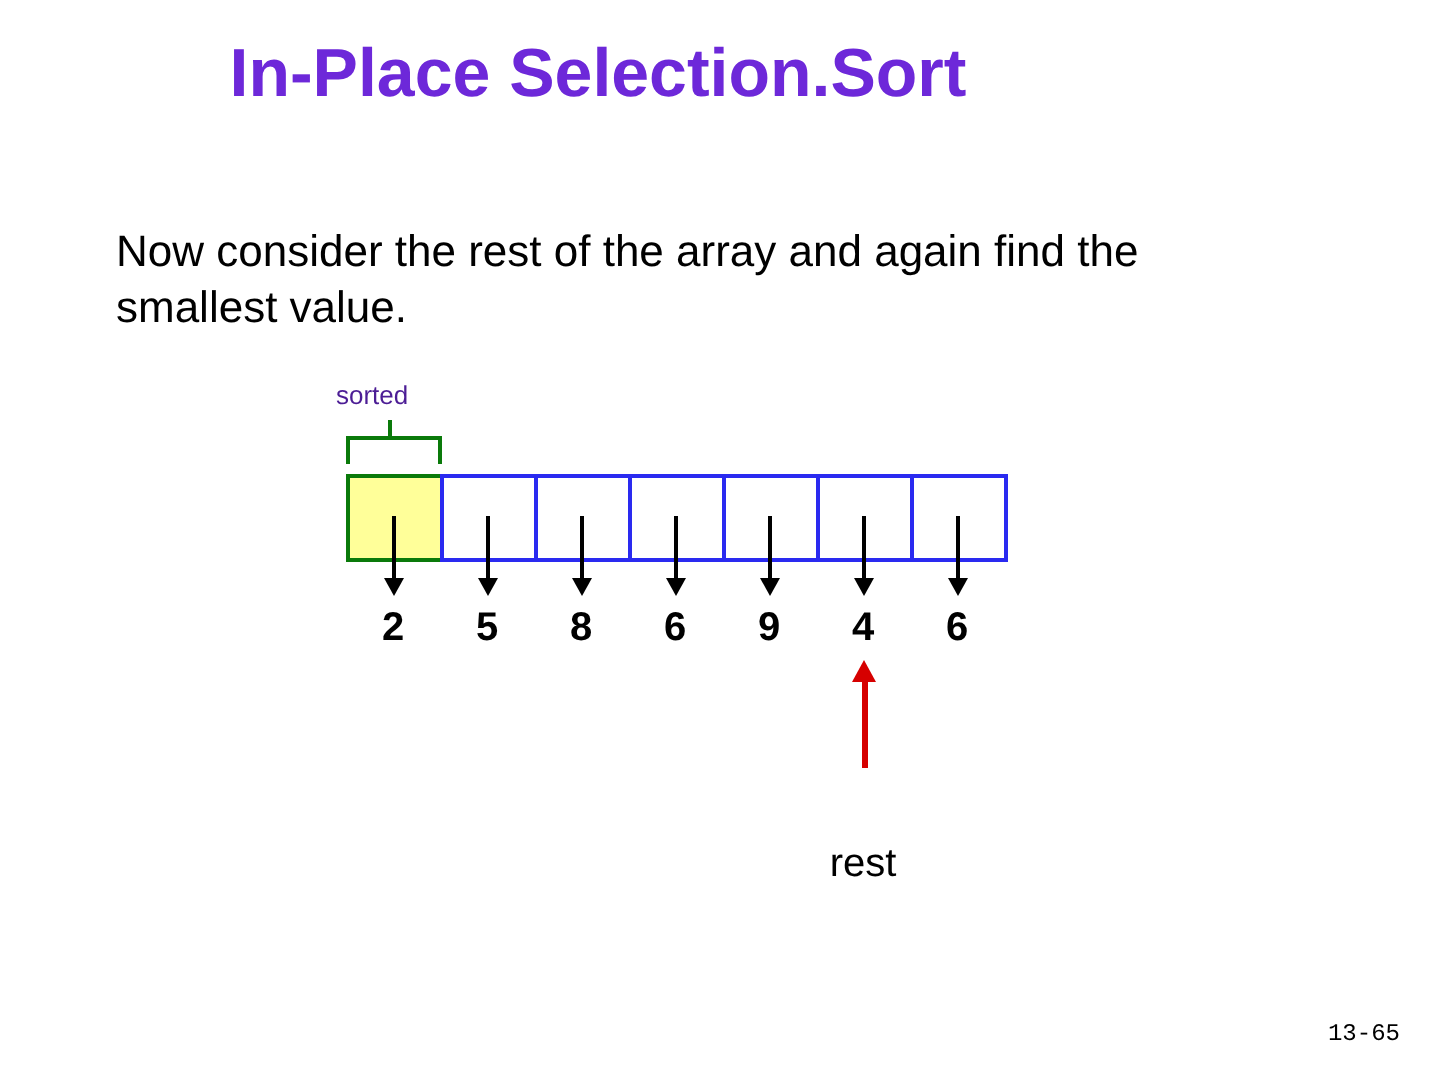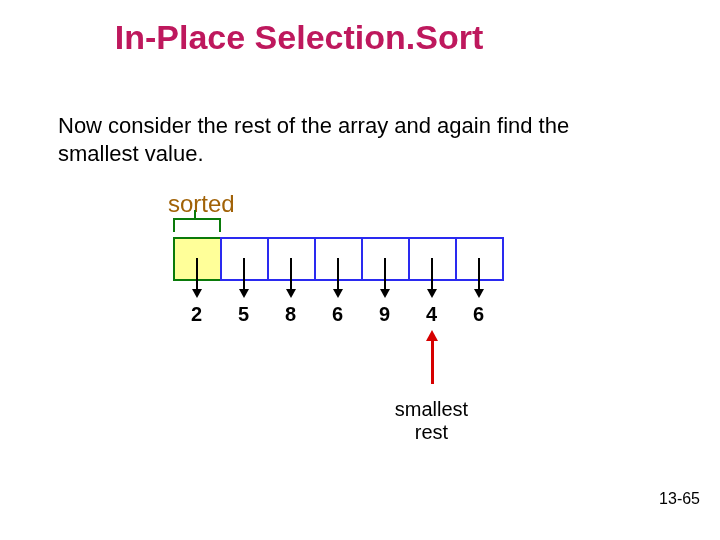--- a/index.html
+++ b/index.html
@@ -12,36 +12,36 @@
     position: relative;
   }
   .title {
     position: absolute;
     top: 18px;
     left: 0;
     width: 598px;
     text-align: center;
     font-size: 34px;
     font-weight: 600;
-    color: #be185d;
+    color: #6d28d9;
   }
   .body-text {
     position: absolute;
     top: 112px;
     left: 58px;
     width: 580px;
     font-size: 22px;
     line-height: 1.25;
     color: #000;
   }
   .sorted-label {
     position: absolute;
     top: 190px;
-    font-size: 24px;
-    color: #a16207;
+    font-size: 13px;
+    color: #4c1d95;
   }
   .bracket {
     position: absolute;
     height: 12px;
     border-left: 2px solid #0a7a0a;
     border-right: 2px solid #0a7a0a;
     border-top: 2px solid #0a7a0a;
   }
   .bracket-stem {
     position: absolute;
@@ -99,23 +99,24 @@
   .smallest-label {
     position: absolute;
     font-size: 20px;
     color: #000;
     text-align: center;
     line-height: 1.15;
   }
   .page-num {
     position: absolute;
     right: 20px;
-    bottom: 32px;
-    font-size: 16px;
+    bottom: 16px;
+    font-size: 12px;
     color: #000;
+    font-family: Liberation Mono, monospace;
   }
 </style>
 </head>
 <body>
 
 <div class="title">In-Place Selection.Sort</div>
 <div class="body-text">Now consider the rest of the array and again find the smallest value.</div>
 
 <div class="sorted-label" style="left:168px;">sorted</div>
 
@@ -169,17 +170,17 @@
     <div class="num-label" style="left: 364.5px; top: 303px;">9</div>
     <div class="num-label" style="left: 411.5px; top: 303px;">4</div>
     <div class="num-label" style="left: 458.5px; top: 303px;">6</div>
   </div>
 
 <div id="smallest-arrow" class="up-arrow">
     <div class="shaft" style="left: 430.5px; top: 340px; height: 44px;"></div>
     <div class="arrowhead-up" style="left: 425.5px; top: 330px;"></div>
   </div>
 <div id="smallest-label" class="smallest-label" style="left: 386.5px; top: 398px; width: 90px;">
-  <span>smallest</span><br>
+  <br>
   <span>rest</span>
 </div>
 
 <div class="page-num">13-65</div>
 
 </body></html>

